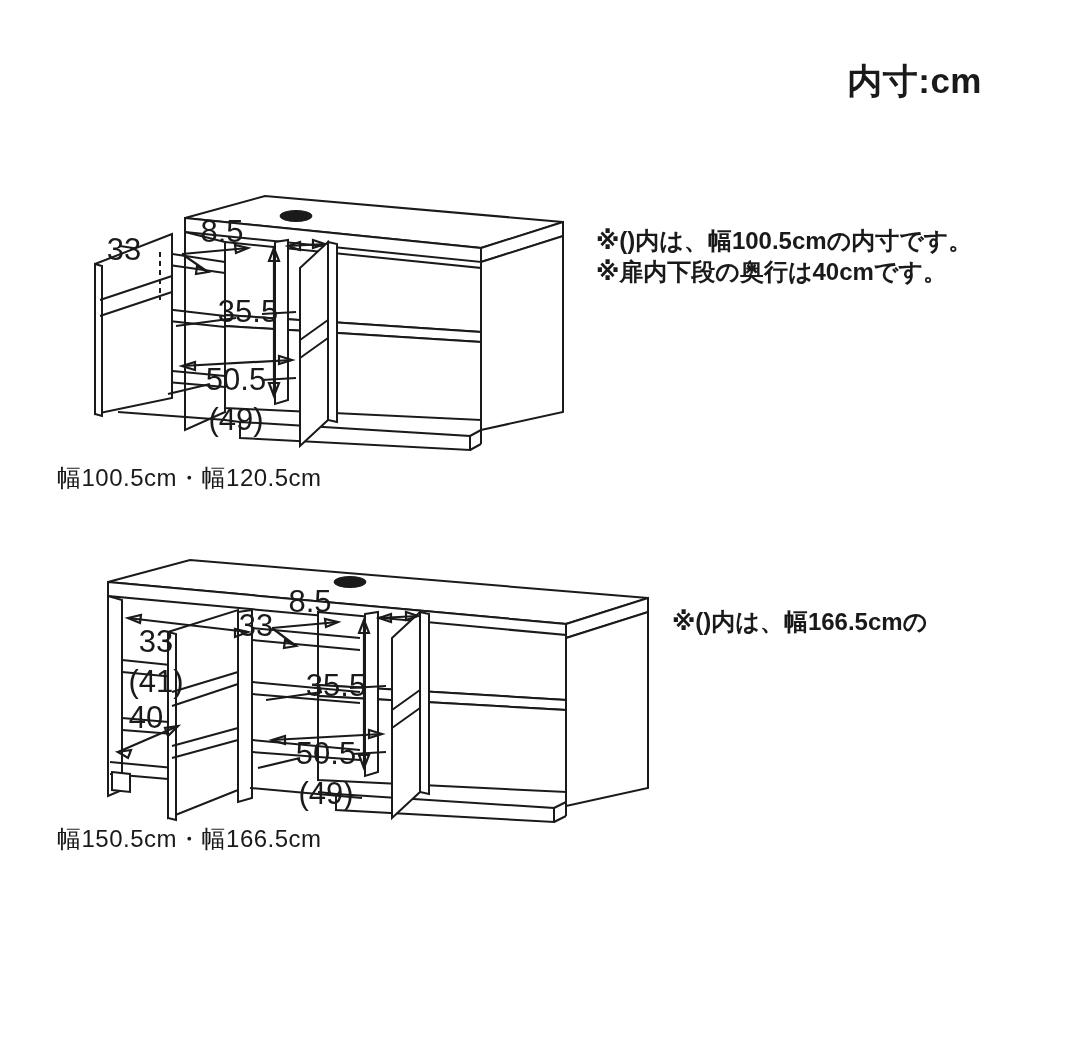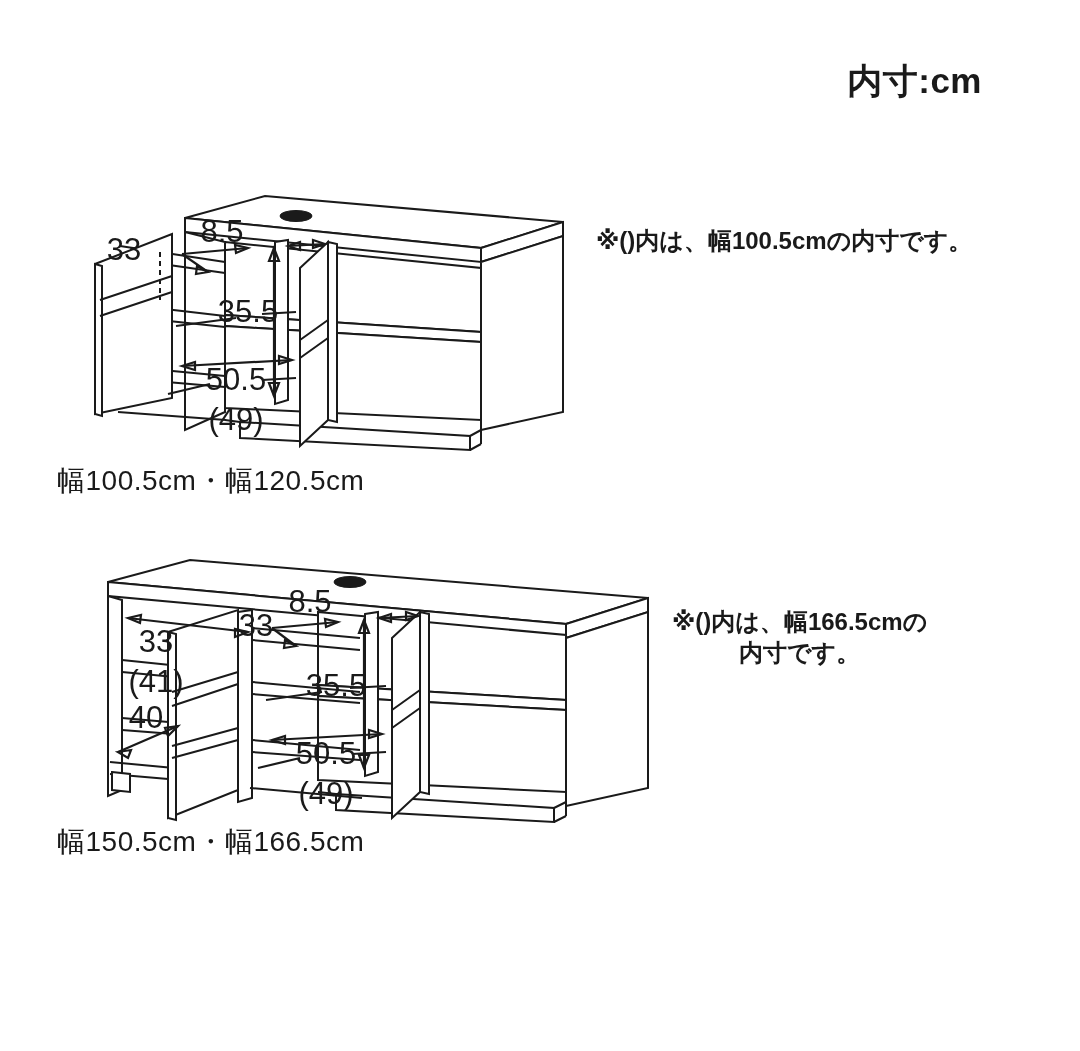--- a/index.html
+++ b/index.html
@@ -28,26 +28,26 @@
   }
 
   .notes {
     position: absolute;
     font-size: 24px;
     font-weight: 700;
     line-height: 1.30;
     white-space: nowrap;
   }
   .notes-1 { top: 225px; left: 596px; }
-  .notes-2 { top: 606px; left: 672px; text-align: center; }
+  .notes-2 { top: 606px; left: 672px; }
   .notes div { }
 
   .caption {
     position: absolute;
-    font-size: 28px;
+    font-size: 24px;
     font-weight: 400;
     letter-spacing: 0.5px;
     white-space: nowrap;
   }
   .caption-1 { top: 462px; left: 57px; }
   .caption-2 { top: 823px; left: 57px; text-align: center; }
 
   .diagram {
     position: absolute;
     left: 0;
@@ -194,20 +194,21 @@
     <path class="dimline" d="M 274,68 L 274,216"></path>
     <path class="dimline" d="M 274,68 l -5,13 l 10,0 Z" fill="#1a1a1a"></path>
     <path class="dimline" d="M 274,216 l -5,-13 l 10,0 Z" fill="#1a1a1a"></path>
   </g>
 
 </svg>
 </div>
 
 <div class="notes notes-1">
   <div>※()内は、幅100.5cmの内寸です。</div>
+  <div>※扉内下段の奥行は40cmです。</div>
 </div>
 
 <div class="caption caption-1">幅100.5cm・幅120.5cm</div>
 
 <div class="diagram" id="diagram-2">
 <svg width="700" height="300" viewBox="0 0 700 300">
 
   <g>
     <path class="face" d="M 108,42 L 190,20 L 648,58 L 566,84 Z"></path>
     <path class="face" d="M 566,84 L 648,58 L 648,72 L 566,98 Z"></path>
@@ -325,16 +326,15 @@
     <path class="dimline" d="M 364,80 L 364,228"></path>
     <path class="dimline" d="M 364,80 l -5,13 l 10,0 Z" fill="#1a1a1a"></path>
     <path class="dimline" d="M 364,228 l -5,-13 l 10,0 Z" fill="#1a1a1a"></path>
   </g>
 
 </svg>
 </div>
 
 <div class="notes notes-2">
   <div>※()内は、幅166.5cmの</div>
-  <div>内寸です。</div>
 </div>
 
 <div class="caption caption-2">幅150.5cm・幅166.5cm</div>
 
 </body></html>

